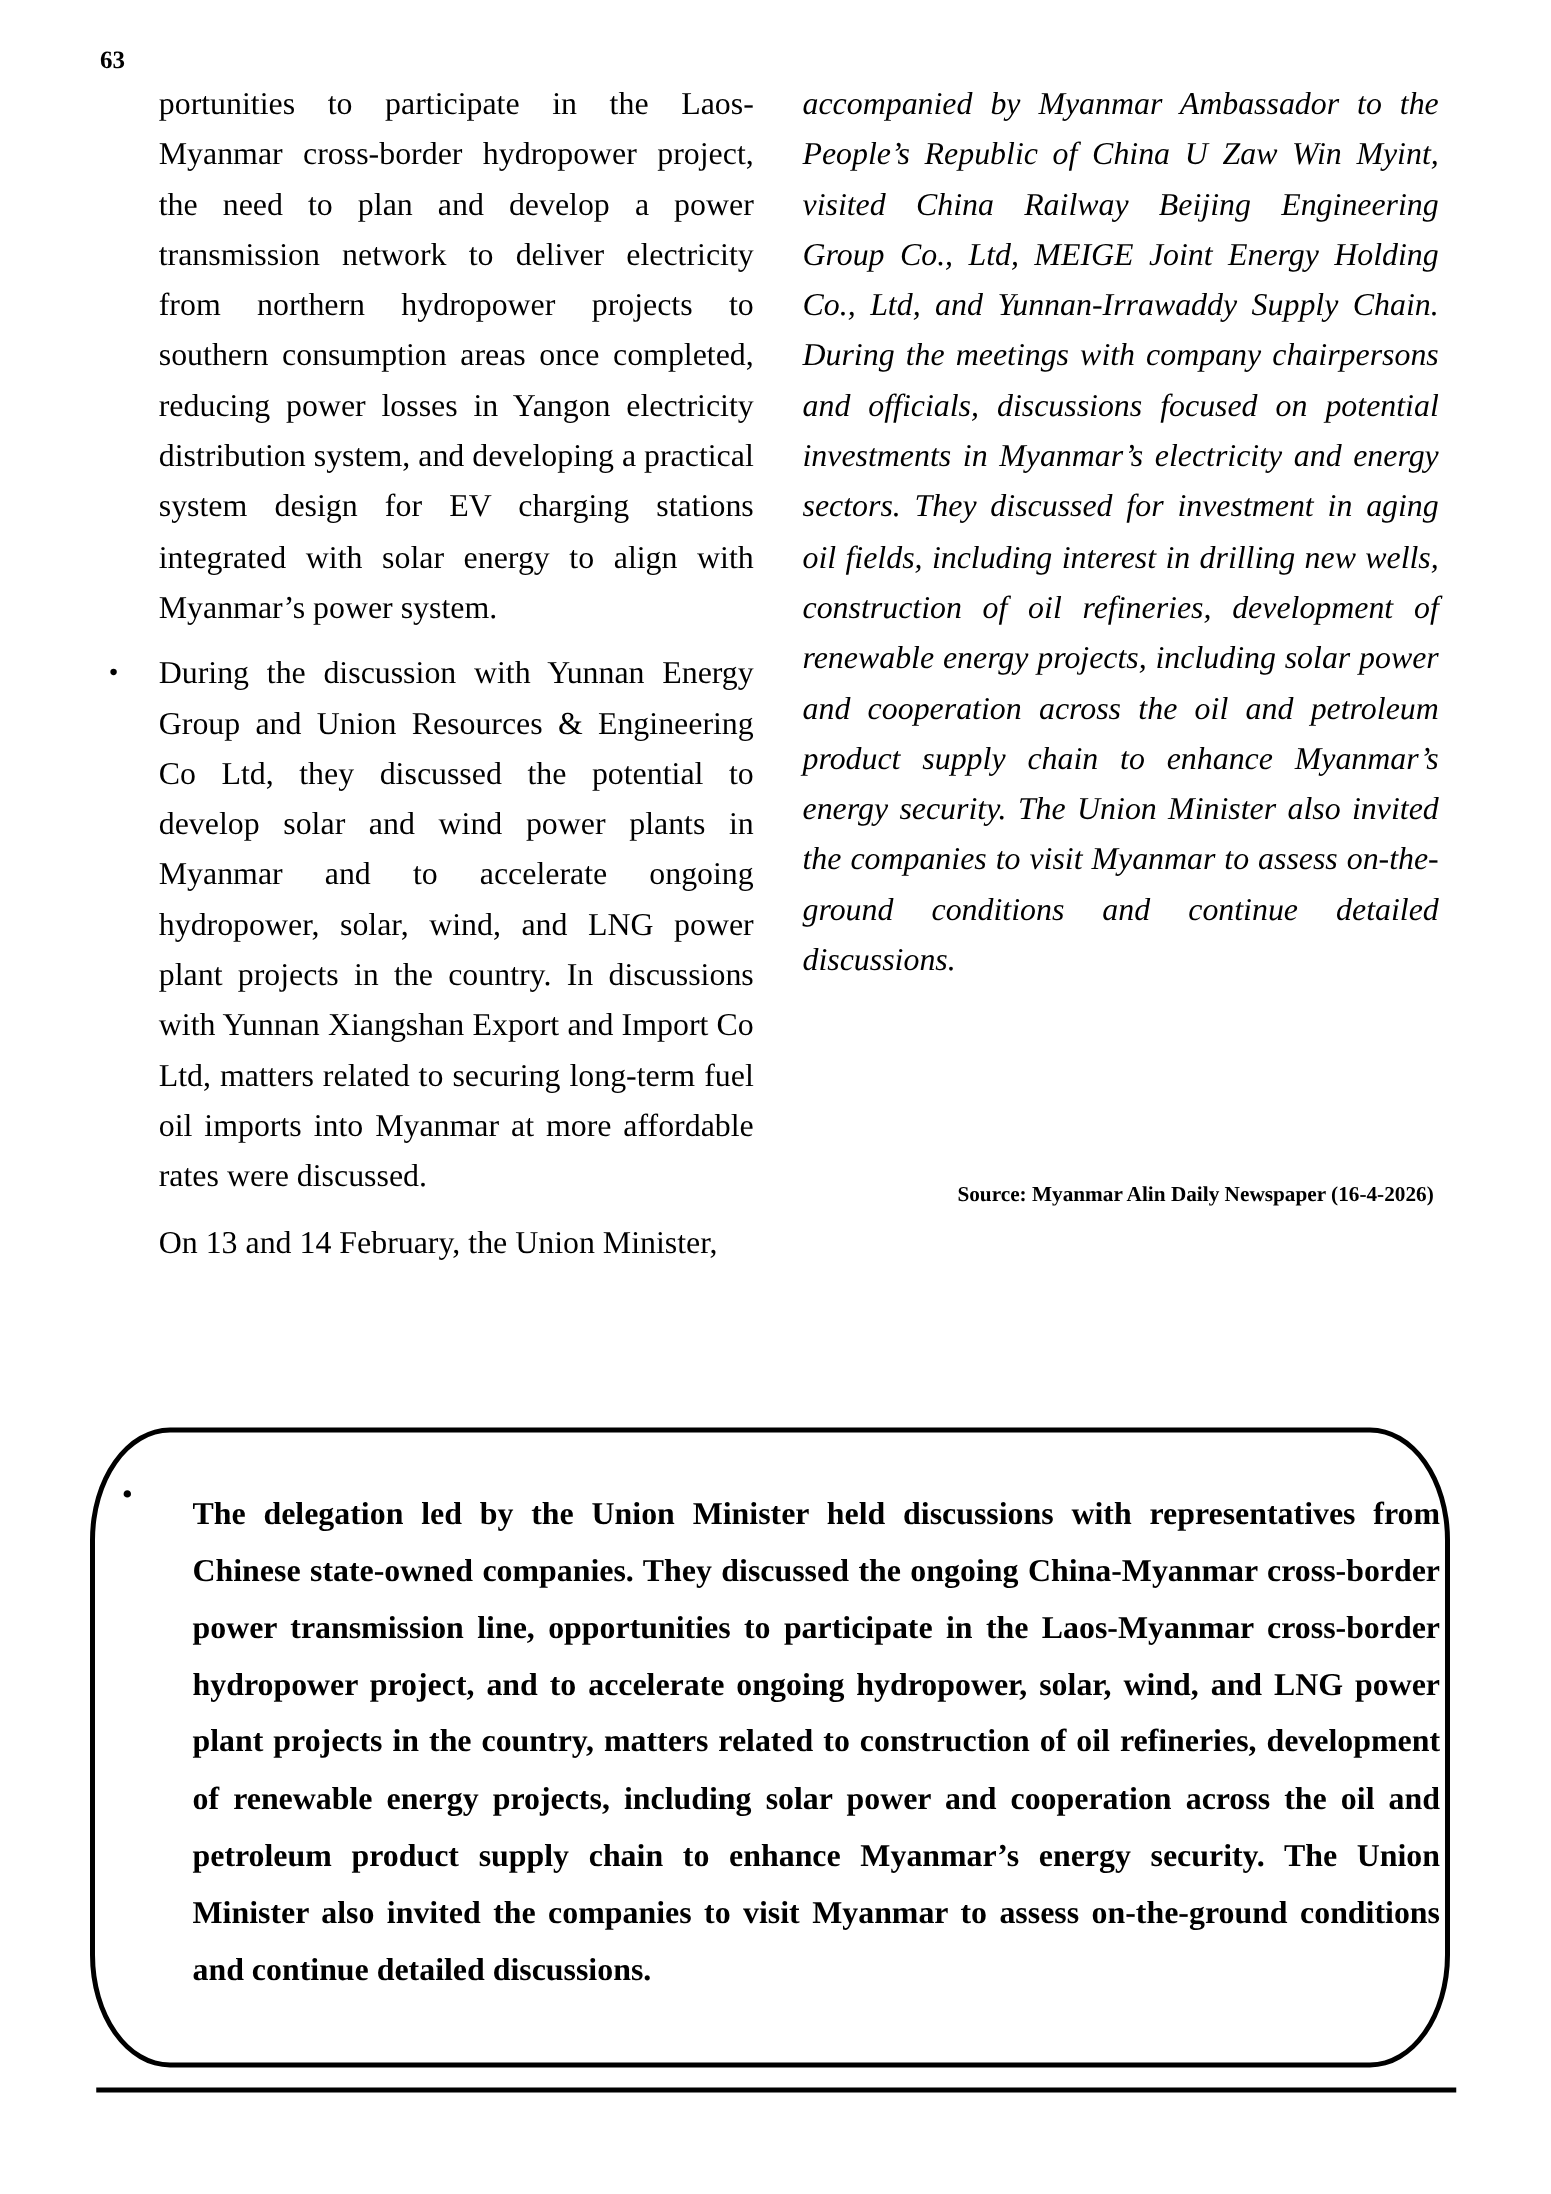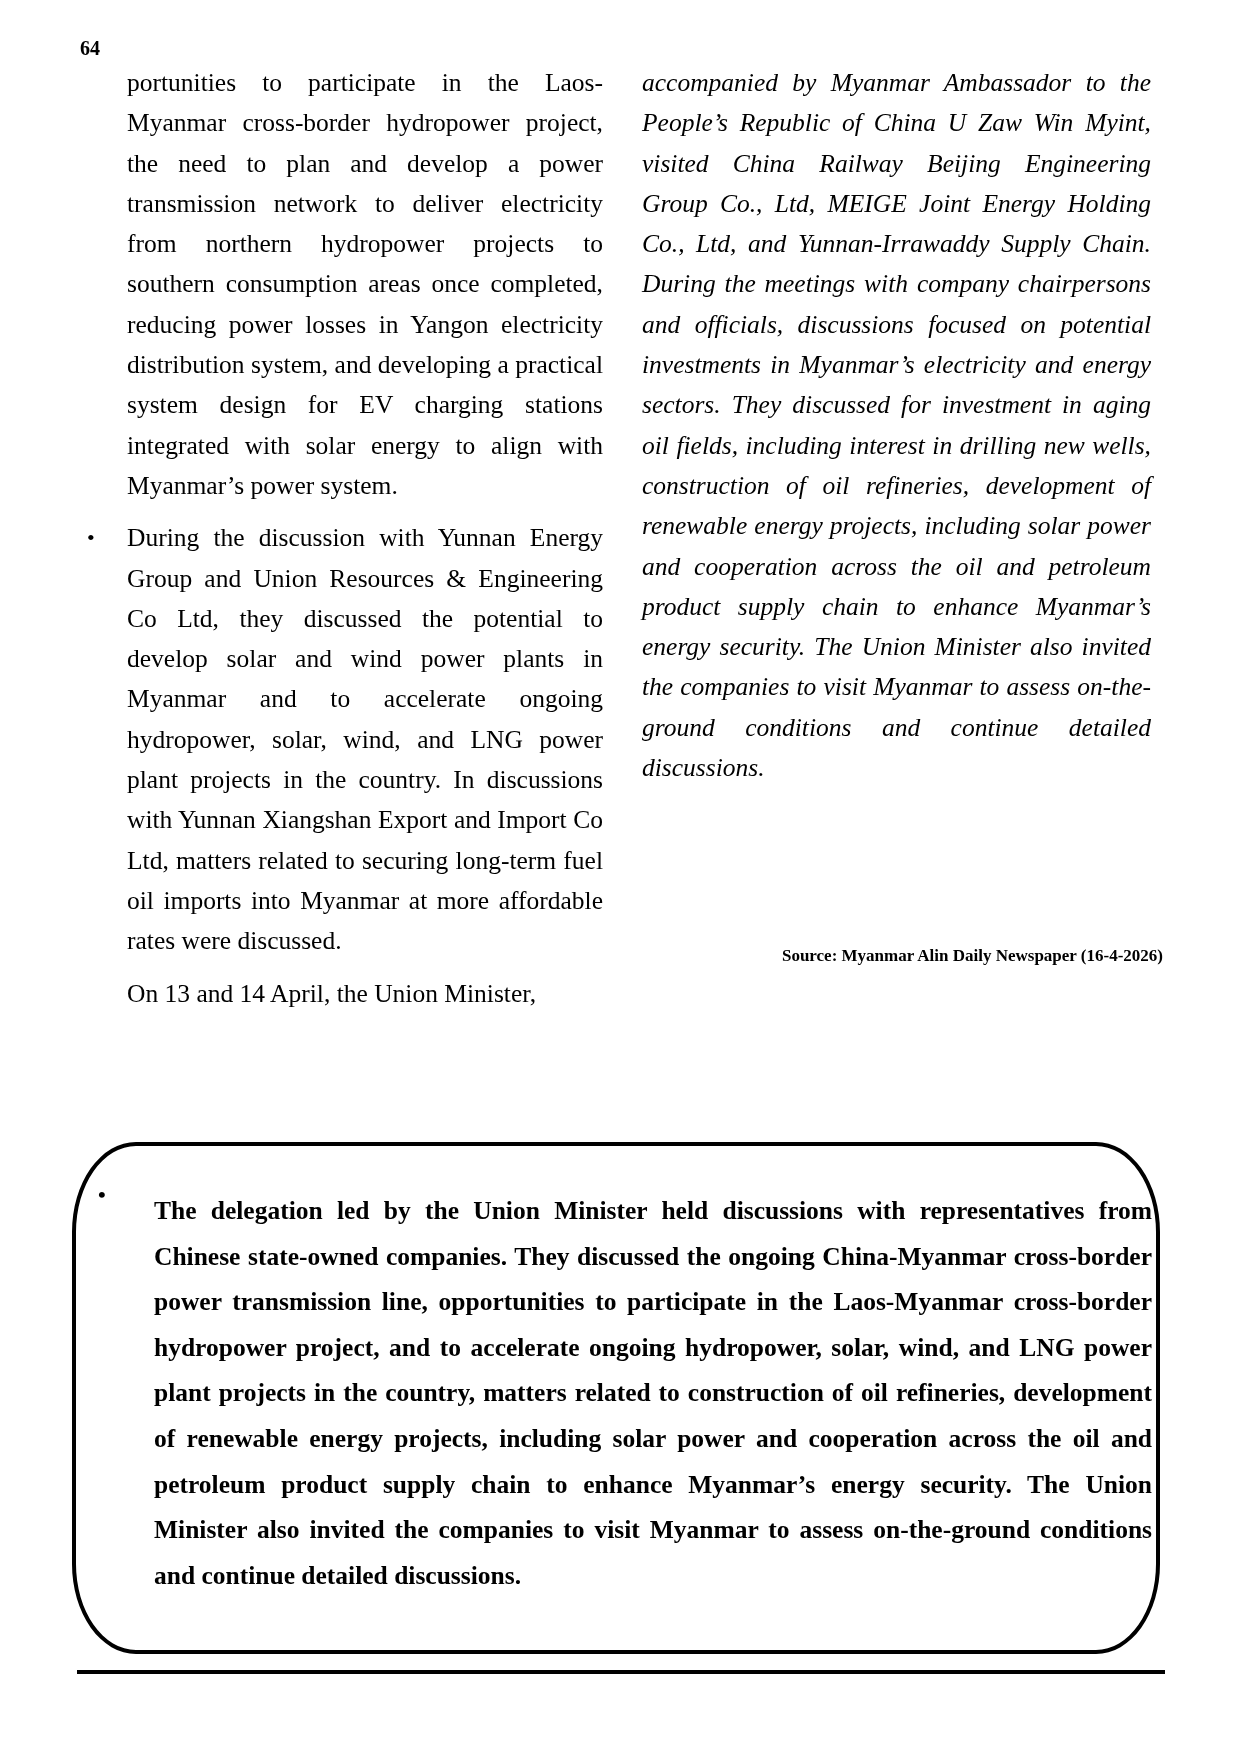--- a/index.html
+++ b/index.html
@@ -42,21 +42,21 @@
       margin-top: 12px;
     }
     .bullet {
       position: absolute;
       left: -40px;
       top: 0;
       font-size: 22px;
     }
     .source {
       position: absolute;
-      right: 78px;
+      right: 94px;
       top: 946px;
       font-size: 17px;
       font-weight: bold;
       line-height: 20px;
       white-space: nowrap;
     }
     .summary-box {
       position: absolute;
       left: 72px;
       top: 1142px;
@@ -90,29 +90,29 @@
       left: 77px;
       top: 1670px;
       width: 1088px;
       height: 4px;
       background: #000000;
     }
   </style>
 </head>
 <body>
 
-<div class="page-number">64</div>
+<div class="page-number">63</div>
 
 <div class="column col-left">
   <p>portunities to participate in the Laos-Myanmar cross-border hydropower project, the need to plan and develop a power transmission network to deliver electricity from northern hydropower projects to southern consumption areas once completed, reducing power losses in Yangon electricity distribution system, and developing a practical system design for EV charging stations integrated with solar energy to align with Myanmar’s power system.</p>
   <div class="bullet-item">
     <span class="bullet">•</span>
     <p>During the discussion with Yunnan Energy Group and Union Resources &amp; Engineering Co Ltd, they discussed the potential to develop solar and wind power plants in Myanmar and to accelerate ongoing hydropower, solar, wind, and LNG power plant projects in the country. In discussions with Yunnan Xiangshan Export and Import Co Ltd, matters related to securing long-term fuel oil imports into Myanmar at more affordable rates were discussed.</p>
   </div>
-  <p class="para-gap">On 13 and 14 April, the Union Minister,</p>
+  <p class="para-gap">On 13 and 14 February, the Union Minister,</p>
 </div>
 
 <div class="column col-right">
   <p>accompanied by Myanmar Ambassador to the People’s Republic of China U Zaw Win Myint, visited China Railway Beijing Engineering Group Co., Ltd, MEIGE Joint Energy Holding Co., Ltd, and Yunnan-Irrawaddy Supply Chain. During the meetings with company chairpersons and officials, discussions focused on potential investments in Myanmar’s electricity and energy sectors. They discussed for investment in aging oil fields, including interest in drilling new wells, construction of oil refineries, development of renewable energy projects, including solar power and cooperation across the oil and petroleum product supply chain to enhance Myanmar’s energy security. The Union Minister also invited the companies to visit Myanmar to assess on-the-ground conditions and continue detailed discussions.</p>
 </div>
 
 <div class="source">Source: Myanmar Alin Daily Newspaper (16-4-2026)</div>
 
 <div class="summary-box"></div>
 <span class="summary-bullet">•</span>

